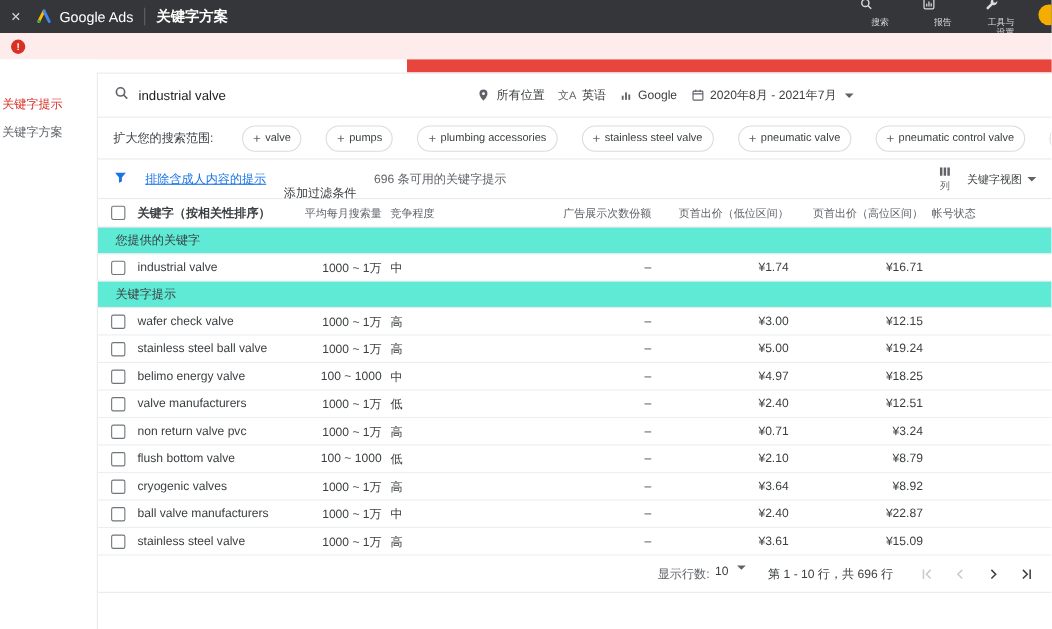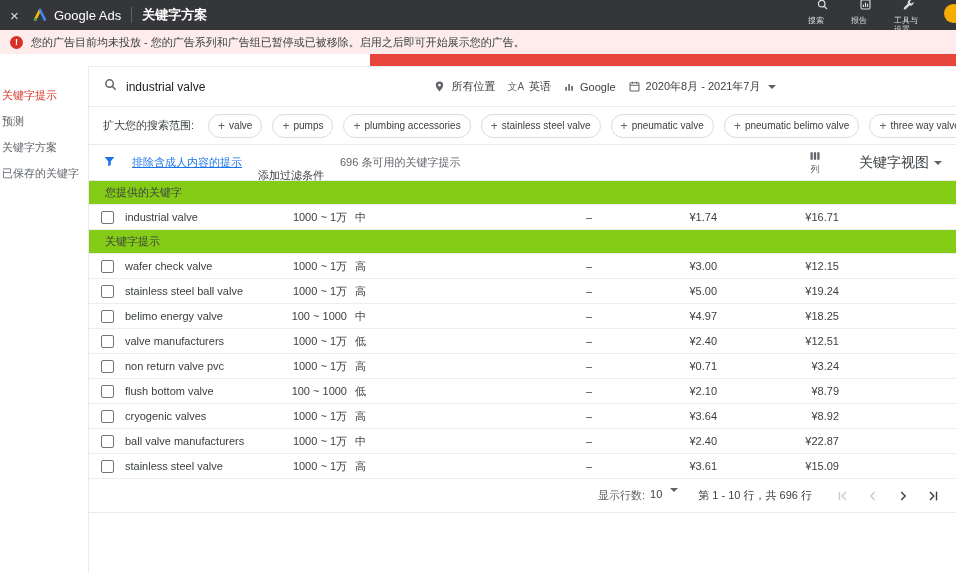--- a/index.html
+++ b/index.html
@@ -9,21 +9,21 @@
   
   .topbar { position:absolute; left:0; top:0; width:956px; height:30px; background:#35363a;
     display:flex; align-items:center; padding:0 10px; color:#fff; overflow:hidden; z-index:5; }
   .close { font-size:15px; color:#dadce0; width:20px; cursor:pointer; }
   .logo { display:flex; align-items:center; margin:0 6px 0 2px; }
   .brand { font-size:13px; color:#fff; white-space:nowrap; }
   .tb-divider { width:1px; height:16px; background:#5f6368; margin:0 10px; }
   .page-title { font-size:13px; font-weight:bold; white-space:nowrap; }
   .tb-actions { margin-left:auto; display:flex; gap:15px; align-items:flex-start; margin-right:24px; }
   .tb-action { display:flex; flex-direction:column; align-items:center; gap:1px; cursor:pointer; }
-  .tb-action .lbl { font-size:8px; color:#dadce0; width:28px; text-align:left; line-height:9px; }
+  .tb-action .lbl { font-size:8px; color:#dadce0; width:28px; text-align:right; line-height:9px;margin-left:14px; }
   .avatar { position:absolute; right:-7px; top:4px; width:19px; height:19px; border-radius:50%;
     background:#f6ad01; }
 
   
   .alert { position:absolute; left:0; top:30px; width:956px; height:24px; background:#fdeceb;
     display:flex; align-items:center; gap:8px; padding:0 10px; font-size:11px; color:#3c4043; }
   .alert-icon { width:13px; height:13px; border-radius:50%; background:#d93025; color:#fff;
     font-size:9px; font-weight:bold; display:flex; align-items:center; justify-content:center; flex:none; }
   .red-bar { position:absolute; left:370px; right:0; top:54px; height:12px; background:#e8453c; }
 
@@ -40,44 +40,44 @@
   .search-row { height:40px; display:flex; align-items:center; padding:0 14px; gap:8px;
     border-bottom:1px solid #e8eaed; }
   .query { font-size:12px; color:#202124; font-weight:500; }
   .search-settings { display:flex; align-items:center; gap:12px; margin-left:220px;
     font-size:11px; color:#3c4043; white-space:nowrap; }
   .setting { display:flex; align-items:center; gap:5px; cursor:pointer; }
   .lang-glyph { font-size:10px; color:#5f6368; }
   .caret { width:0; height:0; border-left:4px solid transparent; border-right:4px solid transparent;
     border-top:4px solid #5f6368; margin-left:3px; }
 
-  .broaden-row { height:38px; display:flex; align-items:center; padding:0 14px; gap:10px;
+  .broaden-row { height:38px; display:flex; align-items:center; padding:0 14px; gap:22px;
     border-bottom:1px solid #e8eaed; white-space:nowrap; overflow:hidden; }
   .broaden-label { font-size:11px; font-weight:500; margin-right:4px; }
   .chip { height:24px; border:1px solid #dadce0; border-radius:13px; background:#fff;
     display:flex; align-items:center; gap:4px; padding:0 9px; font-size:10px; color:#3c4043; cursor:pointer; }
   .chip .plus { font-size:12px; color:#5f6368; line-height:1; }
 
   .filter-row { height:36px; display:flex; align-items:center; padding:0 14px; gap:16px;
     border-bottom:1px solid #e8eaed; font-size:11px; }
   .link-blue { color:#1a73e8; cursor:pointer;text-decoration:underline; }
   .add-filter { color:#3c4043; cursor:pointer;margin-top:26px; }
   .count { color:#5f6368;text-align:right; }
   .filter-right { margin-left:auto; display:flex; align-items:center; gap:14px; }
   .col-block { display:flex; flex-direction:column; align-items:center; gap:1px; font-size:9px;
     color:#5f6368; cursor:pointer; }
-  .view-select { display:flex; align-items:center; gap:2px; font-size:14px; cursor:pointer;margin-left:24px; }
+  .view-select { display:flex; align-items:center; gap:2px; font-size:10px; cursor:pointer; }
 
   .grid { display:grid; grid-template-columns:28px 135px 95px 105px 140px 125px 122px 1fr;
     align-items:center; padding-left:8px; }
   .thead { height:26px; border-bottom:1px solid #e0e0e0; font-size:10px; color:#5f6368; }
   .th.kw { color:#3c4043; font-weight:bold; font-size:11px; }
   .num { text-align:right; padding-right:8px; }
   .cell { white-space:nowrap; font-size:11px; }
-  .section-row { height:24px; background:#84cc16; border-bottom:1px solid #e8eaed;
+  .section-row { height:24px; background:#5eead4; border-bottom:1px solid #e8eaed;
     display:flex; align-items:center; padding-left:16px; font-size:11px; color:#3c4043; }
   .trow { height:25px; border-bottom:1px solid #eceef0; }
   .cb { width:13px; height:13px; border:1px solid #70757a; border-radius:2px; background:#fff;
     margin-left:4px; cursor:pointer; }
   .tfoot { height:34px; display:flex; align-items:center; justify-content:flex-end; gap:20px;
     padding-right:16px; font-size:11px; border-bottom:1px solid #e8eaed; }
   .rows-select { display:flex; align-items:flex-start; gap:5px; }
   .rows-select .lbl { color:#5f6368; }
   .pager { display:flex; align-items:center; gap:16px; margin-left:4px; }
   .pg { cursor:pointer; display:flex; }
@@ -123,29 +123,26 @@
         </svg>
       </span>
       <span class="lbl">工具与设置</span>
     </div>
   </div>
   <span class="avatar"></span>
 </header>
 
 <div class="alert">
   <span class="alert-icon">!</span>
-  <span>您的广告目前均未投放 - 您的广告系列和广告组已暂停或已被移除。启用之后即可开始展示您的广告。</span>
 </div>
 <div class="red-bar"></div>
 
 <aside class="sidebar">
   <div class="side-item active">关键字提示</div>
-  <div class="side-item">预测</div>
   <div class="side-item">关键字方案</div>
-  <div class="side-item">已保存的关键字</div>
 </aside>
 
 <main class="main">
 
   <div class="search-row">
     <span>
       <svg width="15" height="15" viewBox="0 0 16 16" fill="none" stroke="#5f6368" stroke-width="1.6">
         <circle cx="7" cy="7" r="4"></circle>
           <path d="M10 10l3.5 3.5"></path>
       </svg>
@@ -201,21 +198,21 @@
     <span class="chip">
       <span class="plus">+</span>
       <span>stainless steel valve</span>
       </span>
     <span class="chip">
       <span class="plus">+</span>
       <span>pneumatic valve</span>
       </span>
     <span class="chip">
       <span class="plus">+</span>
-      <span>pneumatic belimo valve</span>
+      <span>pneumatic control valve</span>
       </span>
     <span class="chip">
       <span class="plus">+</span>
       <span>three way valve</span>
       </span>
   </div>
 
   <div class="filter-row">
     <span>
       <svg width="13" height="13" viewBox="0 0 16 16">
@@ -236,20 +233,30 @@
         </svg>
         <span>列</span>
       </span>
       <span class="view-select">
         <span>关键字视图</span>
         <span class="caret"></span>
       </span>
     </div>
   </div>
 
+  <div class="thead grid">
+    <span class="cb"></span>
+    <span class="th kw">关键字（按相关性排序）</span>
+    <span class="th num">平均每月搜索量</span>
+    <span class="th">竞争程度</span>
+    <span class="th num">广告展示次数份额</span>
+    <span class="th num">页首出价（低位区间）</span>
+    <span class="th num">页首出价（高位区间）</span>
+    <span class="th">帐号状态</span>
+  </div>
 
   <div class="section-row">您提供的关键字</div>
 
   <div class="trow grid">
     <span class="cb"></span>
     <span class="cell kw">industrial valve</span>
     <span class="cell num">1000 ~ 1万</span>
     <span class="cell">中</span>
     <span class="cell num">–</span>
     <span class="cell num">¥1.74</span>

